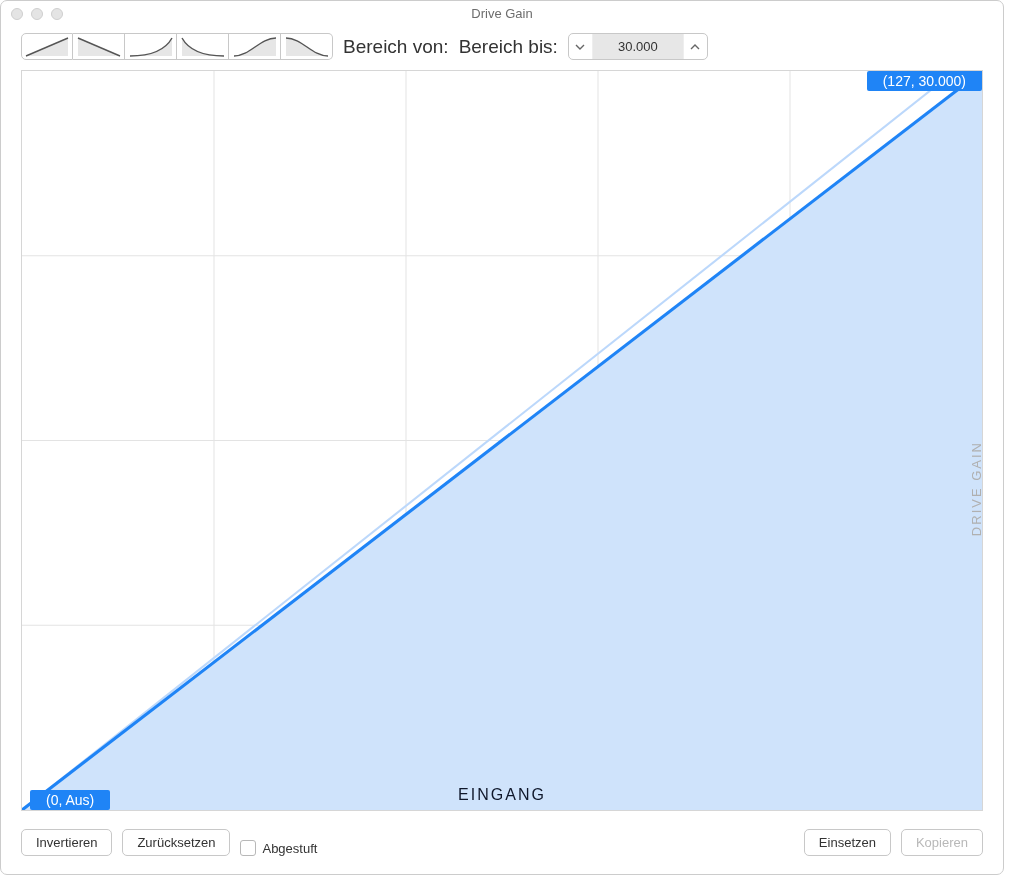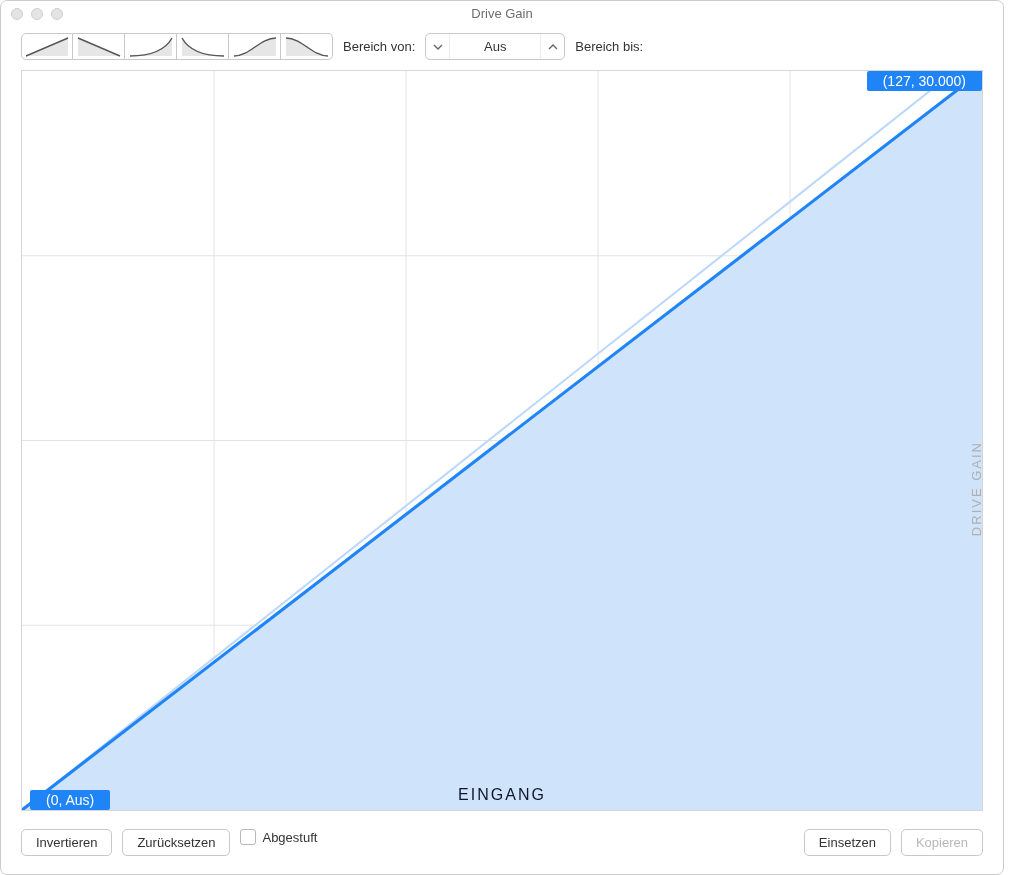--- a/index.html
+++ b/index.html
@@ -67,21 +67,21 @@
     display: flex;
     align-items: center;
     justify-content: center;
     padding: 0;
   }
   .curve-btn:not(:first-child) { border-left: none; }
   .curve-btn:first-child { border-radius: 5px 0 0 5px; }
   .curve-btn:last-child { border-radius: 0 5px 5px 0; }
   .curve-btn svg { width: 46px; height: 22px; }
   .label {
-    font-size: 13px;
+    font-size: 19px;
     color: #333;
     white-space: nowrap;
   }
   .stepper {
     display: flex;
     align-items: stretch;
     border: 1px solid #c8c8c8;
     border-radius: 5px;
     background: #fff;
     height: 27px;
@@ -148,21 +148,21 @@
     color: #fff;
     font-size: 14px;
     padding: 2px 16px;
     border-radius: 2px;
     white-space: nowrap;
   }
   .tag-bl { left: 8px; bottom: 0; }
   .tag-tr { right: 0; top: 0; }
   .footer {
     display: flex;
-    align-items: flex-start;
+    align-items: flex-end;
     gap: 10px;
     padding: 10px 20px 18px 20px;
   }
   .btn {
     border: 1px solid #c8c8c8;
     border-radius: 5px;
     background: #fff;
     height: 27px;
     padding: 0 14px;
     font-size: 13px;
@@ -232,35 +232,35 @@
       </button>
       <button class="curve-btn">
         <svg viewBox="0 0 46 22">
           <path d="M2,2 C18,2 28,20 44,20 L2,20 Z" fill="#e6e6e6" stroke="none"></path>
           <path d="M2,2 C18,2 28,20 44,20" fill="none" stroke="#555" stroke-width="1.4"></path>
         </svg>
       </button>
     </div>
 
     <div class="label">Bereich von:</div>
+
+    <div class="label">Bereich bis:</div>
     <div class="stepper">
       <div class="step">
         <svg width="10" height="10" viewBox="0 0 10 10">
             <path d="M1 3 L5 7 L9 3" fill="none" stroke="#666" stroke-width="1.4"></path>
           </svg>
       </div>
-      <div class="val">Aus</div>
+      <div class="val hi">30.000</div>
       <div class="step">
         <svg width="10" height="10" viewBox="0 0 10 10">
             <path d="M1 7 L5 3 L9 7" fill="none" stroke="#666" stroke-width="1.4"></path>
           </svg>
       </div>
     </div>
-
-    <div class="label">Bereich bis:</div>
   </div>
 
   <div class="content">
     <div class="graph">
       <svg viewBox="0 0 960 690" preserveAspectRatio="none">
 
         <g stroke="#e3e3e3" stroke-width="1">
           <line x1="192" y1="0" x2="192" y2="690"></line>
           <line x1="384" y1="0" x2="384" y2="690"></line>
           <line x1="576" y1="0" x2="576" y2="690"></line>

